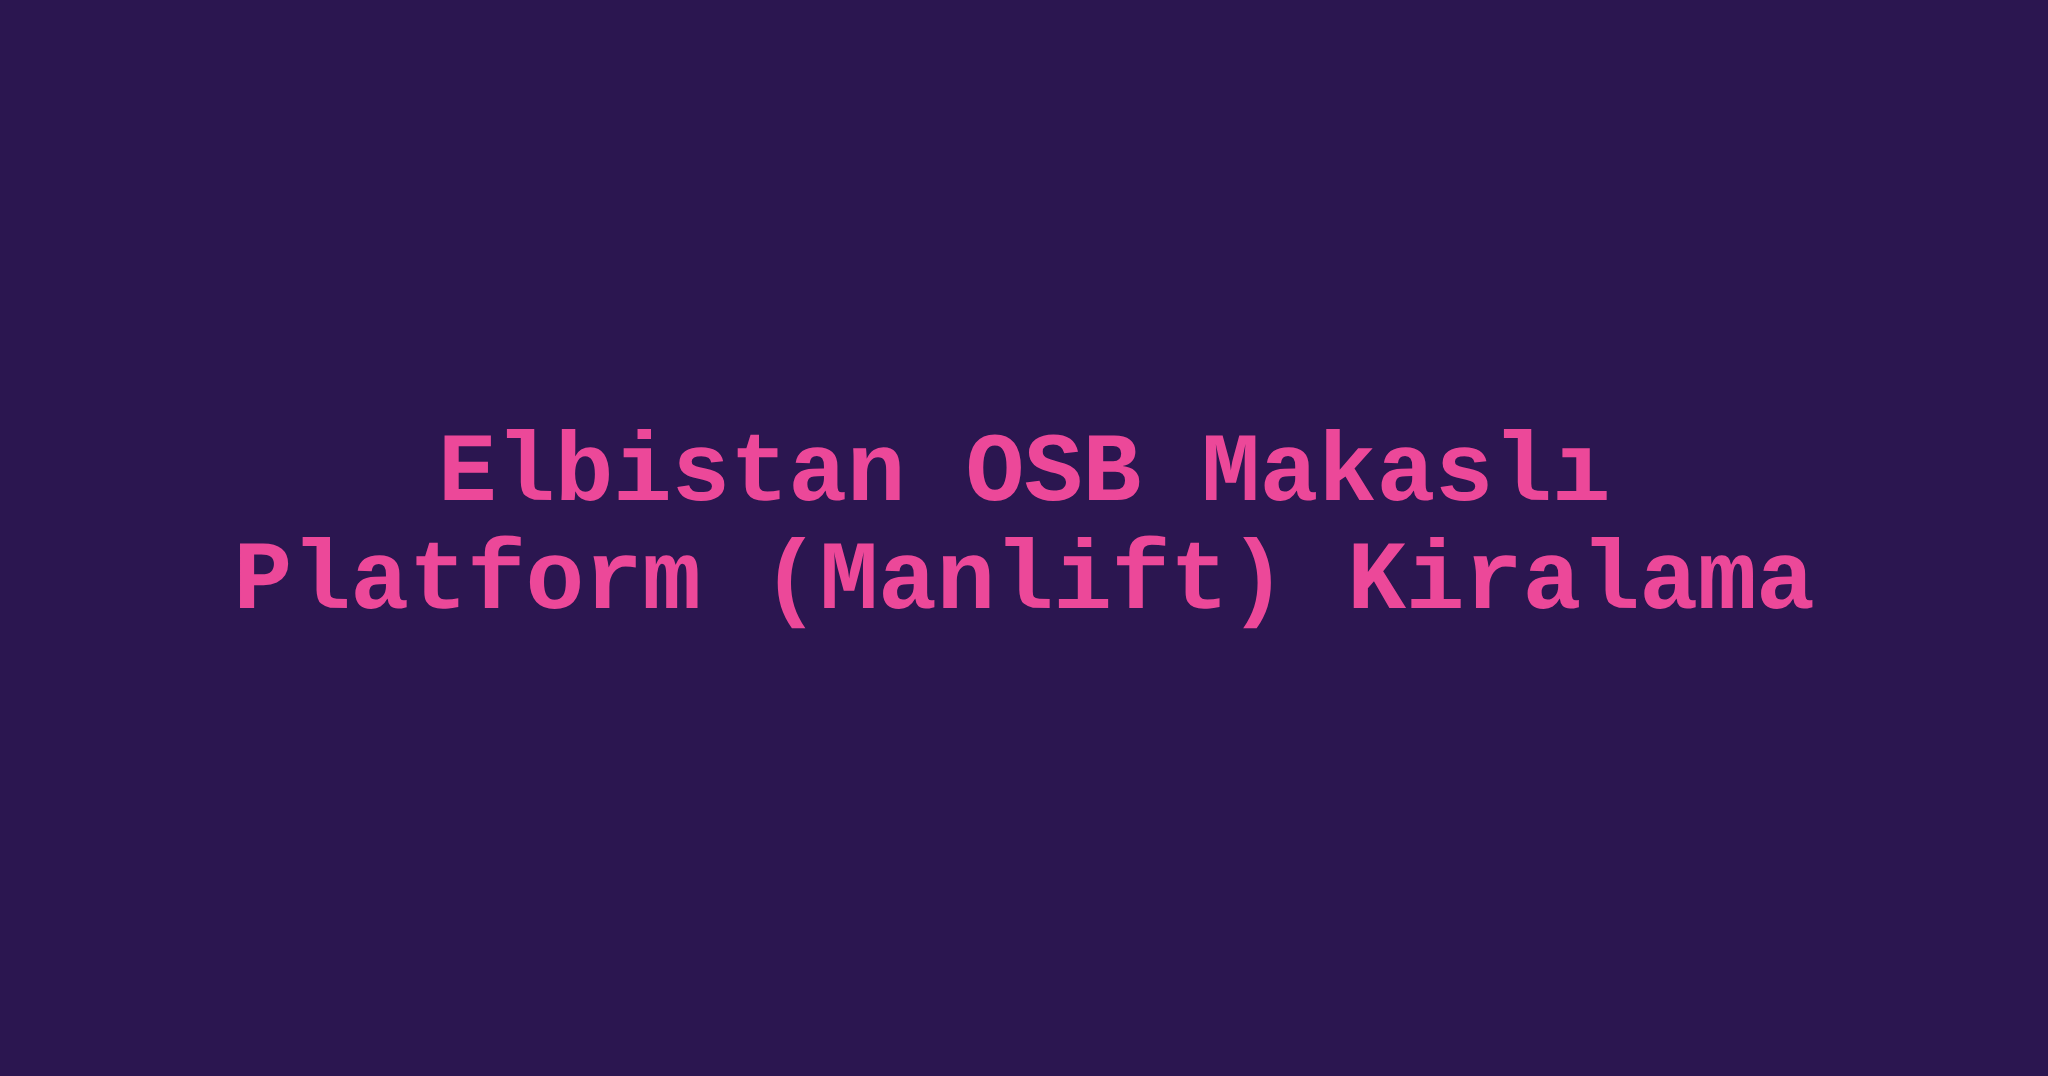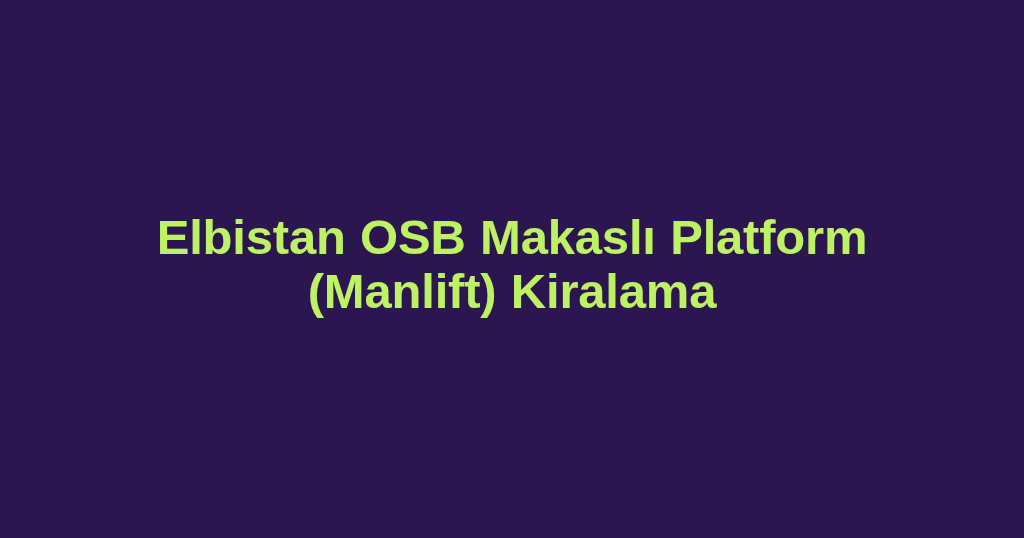--- a/index.html
+++ b/index.html
@@ -52,17 +52,17 @@
     -webkit-font-smoothing: antialiased;
   }
 </style>
 </head>
 <body style="background-color: rgb(43, 22, 80);">
 
 <div class="share-card" style="background-color: rgb(43, 22, 80);">
 
   <div class="title-block">
 
-    <h1 class="card-title" style="color: #bef264;">Elbistan OSB Makaslı Platform (Manlift) Kiralama</h1>
+    <h1 class="card-title" style="color: #ec4899; font-family: Liberation Mono, monospace;">Elbistan OSB Makaslı Platform (Manlift) Kiralama</h1>
 
   </div>
 
 </div>
 
 </body></html>

